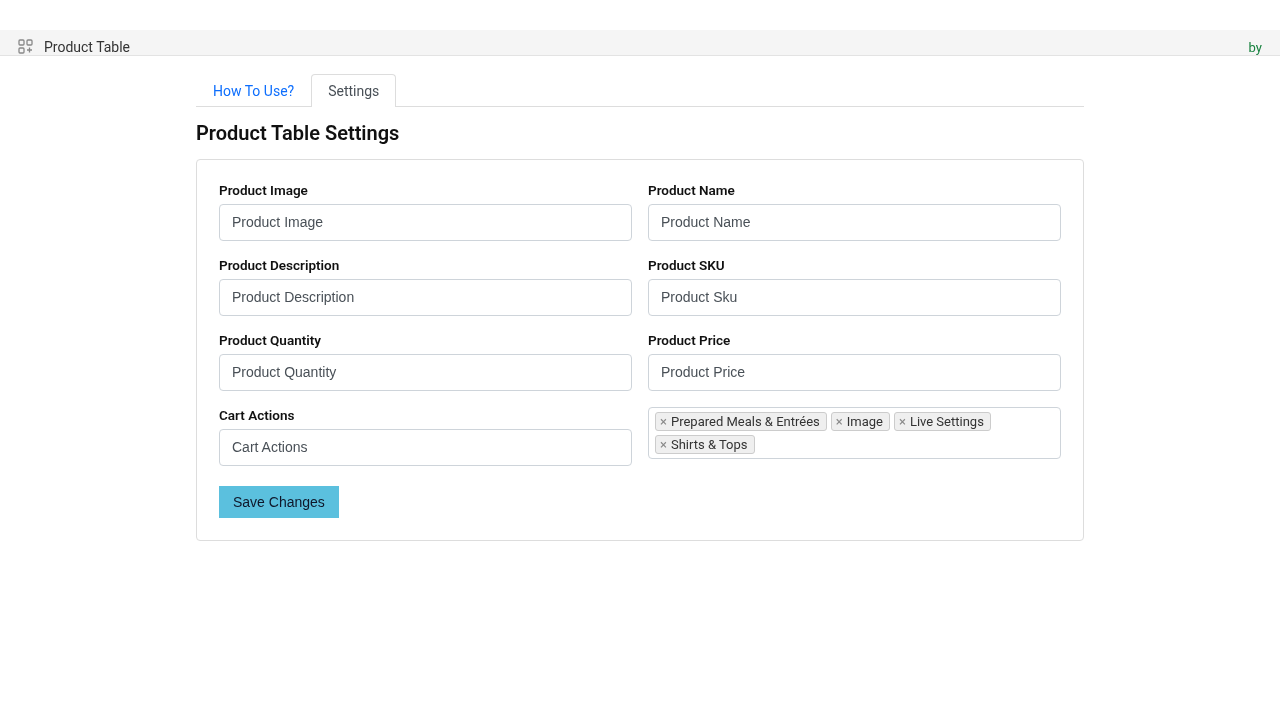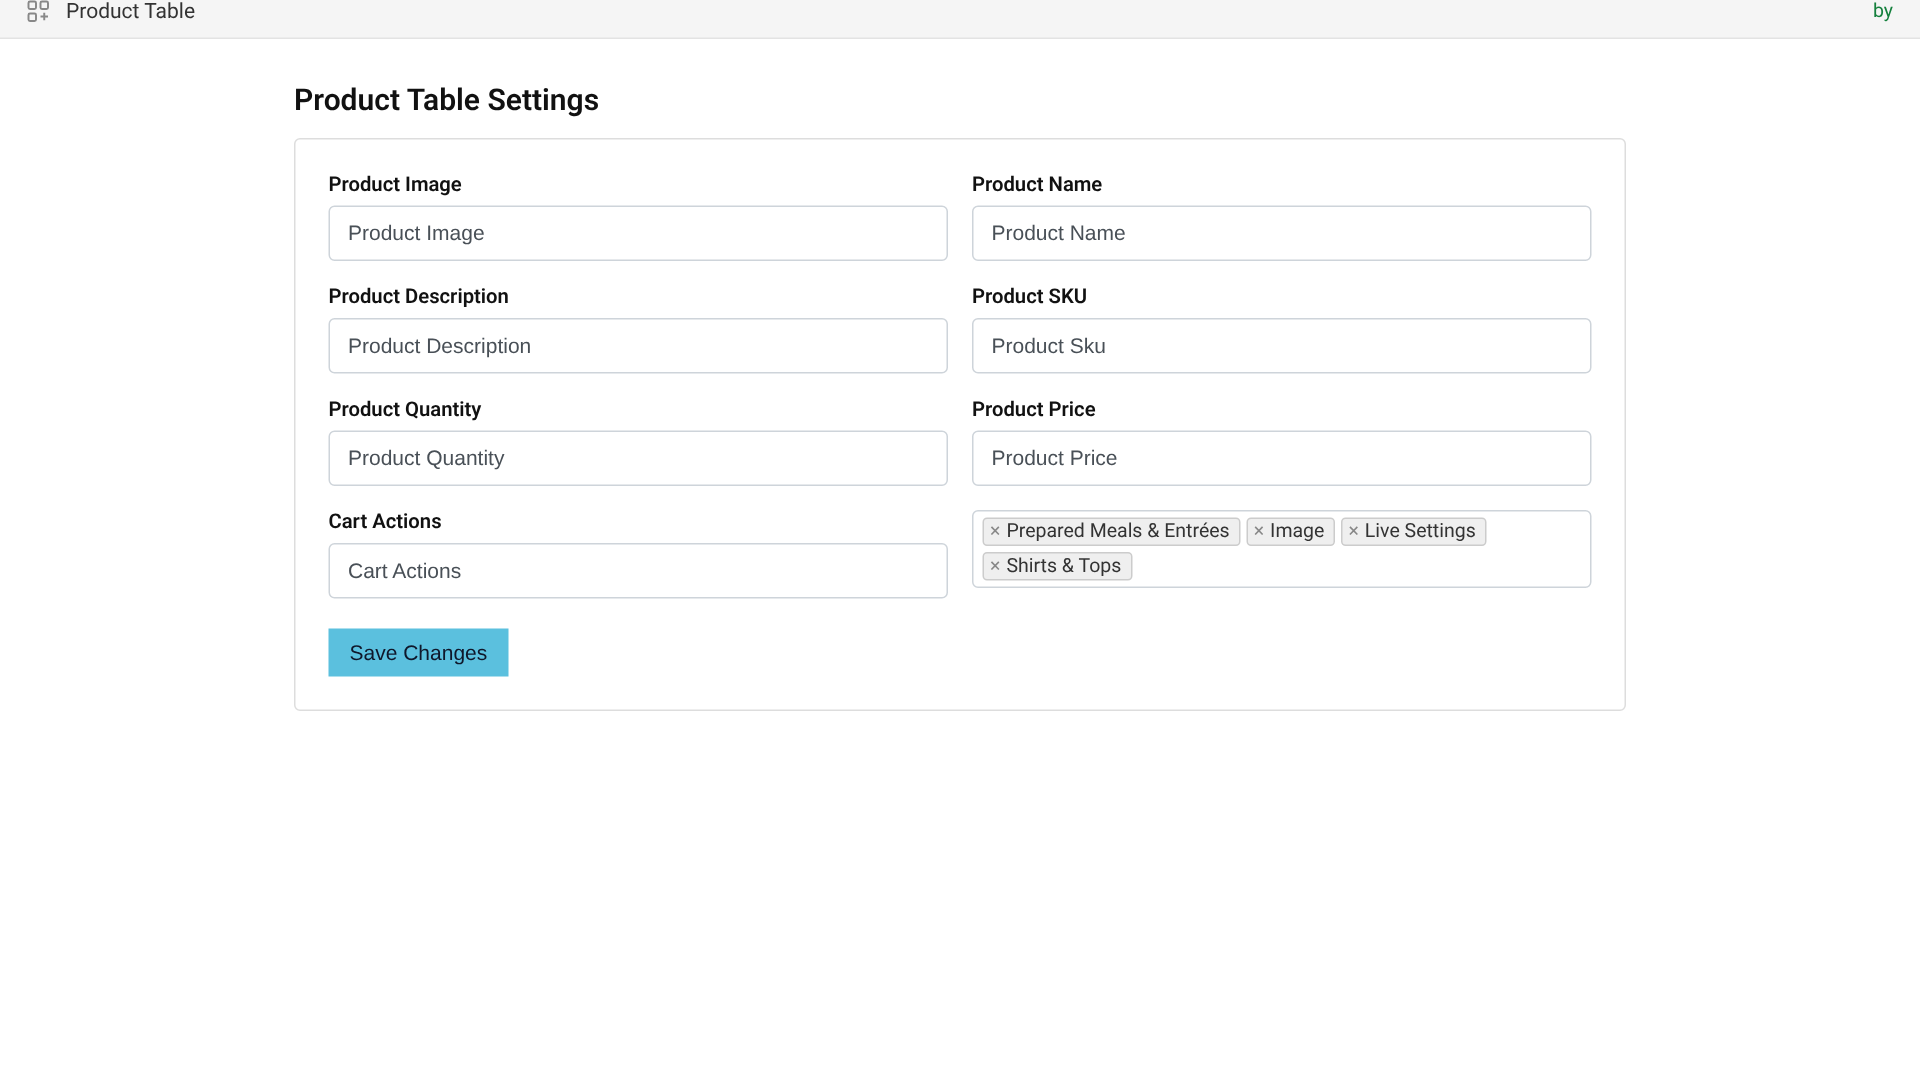--- a/index.html
+++ b/index.html
@@ -7,23 +7,24 @@
     font-family: -apple-system, BlinkMacSystemFont, "Segoe UI", Roboto, "Helvetica Neue", Arial, sans-serif;
     font-size: 14px;
     color: #212529;
     background: #fff;
   }
   .topbar {
     background: #f5f5f5;
     border-bottom: 1px solid #e3e3e3;
     height: 26px;
     display: flex;
-    align-items: flex-start;
+    align-items: flex-end;
     padding: 0 18px;
     justify-content: space-between;
+    margin-top: 30px;
   }
   .topbar-left {
     display: flex;
     align-items: center;
     gap: 10px;
   }
   .app-icon {
     width: 16px;
     height: 16px;
     display: inline-flex;
@@ -157,20 +158,24 @@
         <path d="M11.5 8.5v5M9 11h5"></path>
       </svg>
     </span>
     <span class="app-title">Product Table</span>
   </div>
   <div class="topbar-right">by</div>
 </div>
 
 <div class="container">
 
+  <div class="tabs">
+    <div class="tab inactive">How To Use?</div>
+    <div class="tab active">Settings</div>
+  </div>
 
   <h1 class="page-heading">Product Table Settings</h1>
 
   <div class="card">
 
     <div class="form-row">
       <div class="form-group">
         <label class="form-label">Product Image</label>
         <input type="text" class="form-control" value="Product Image" style="">
       </div>

